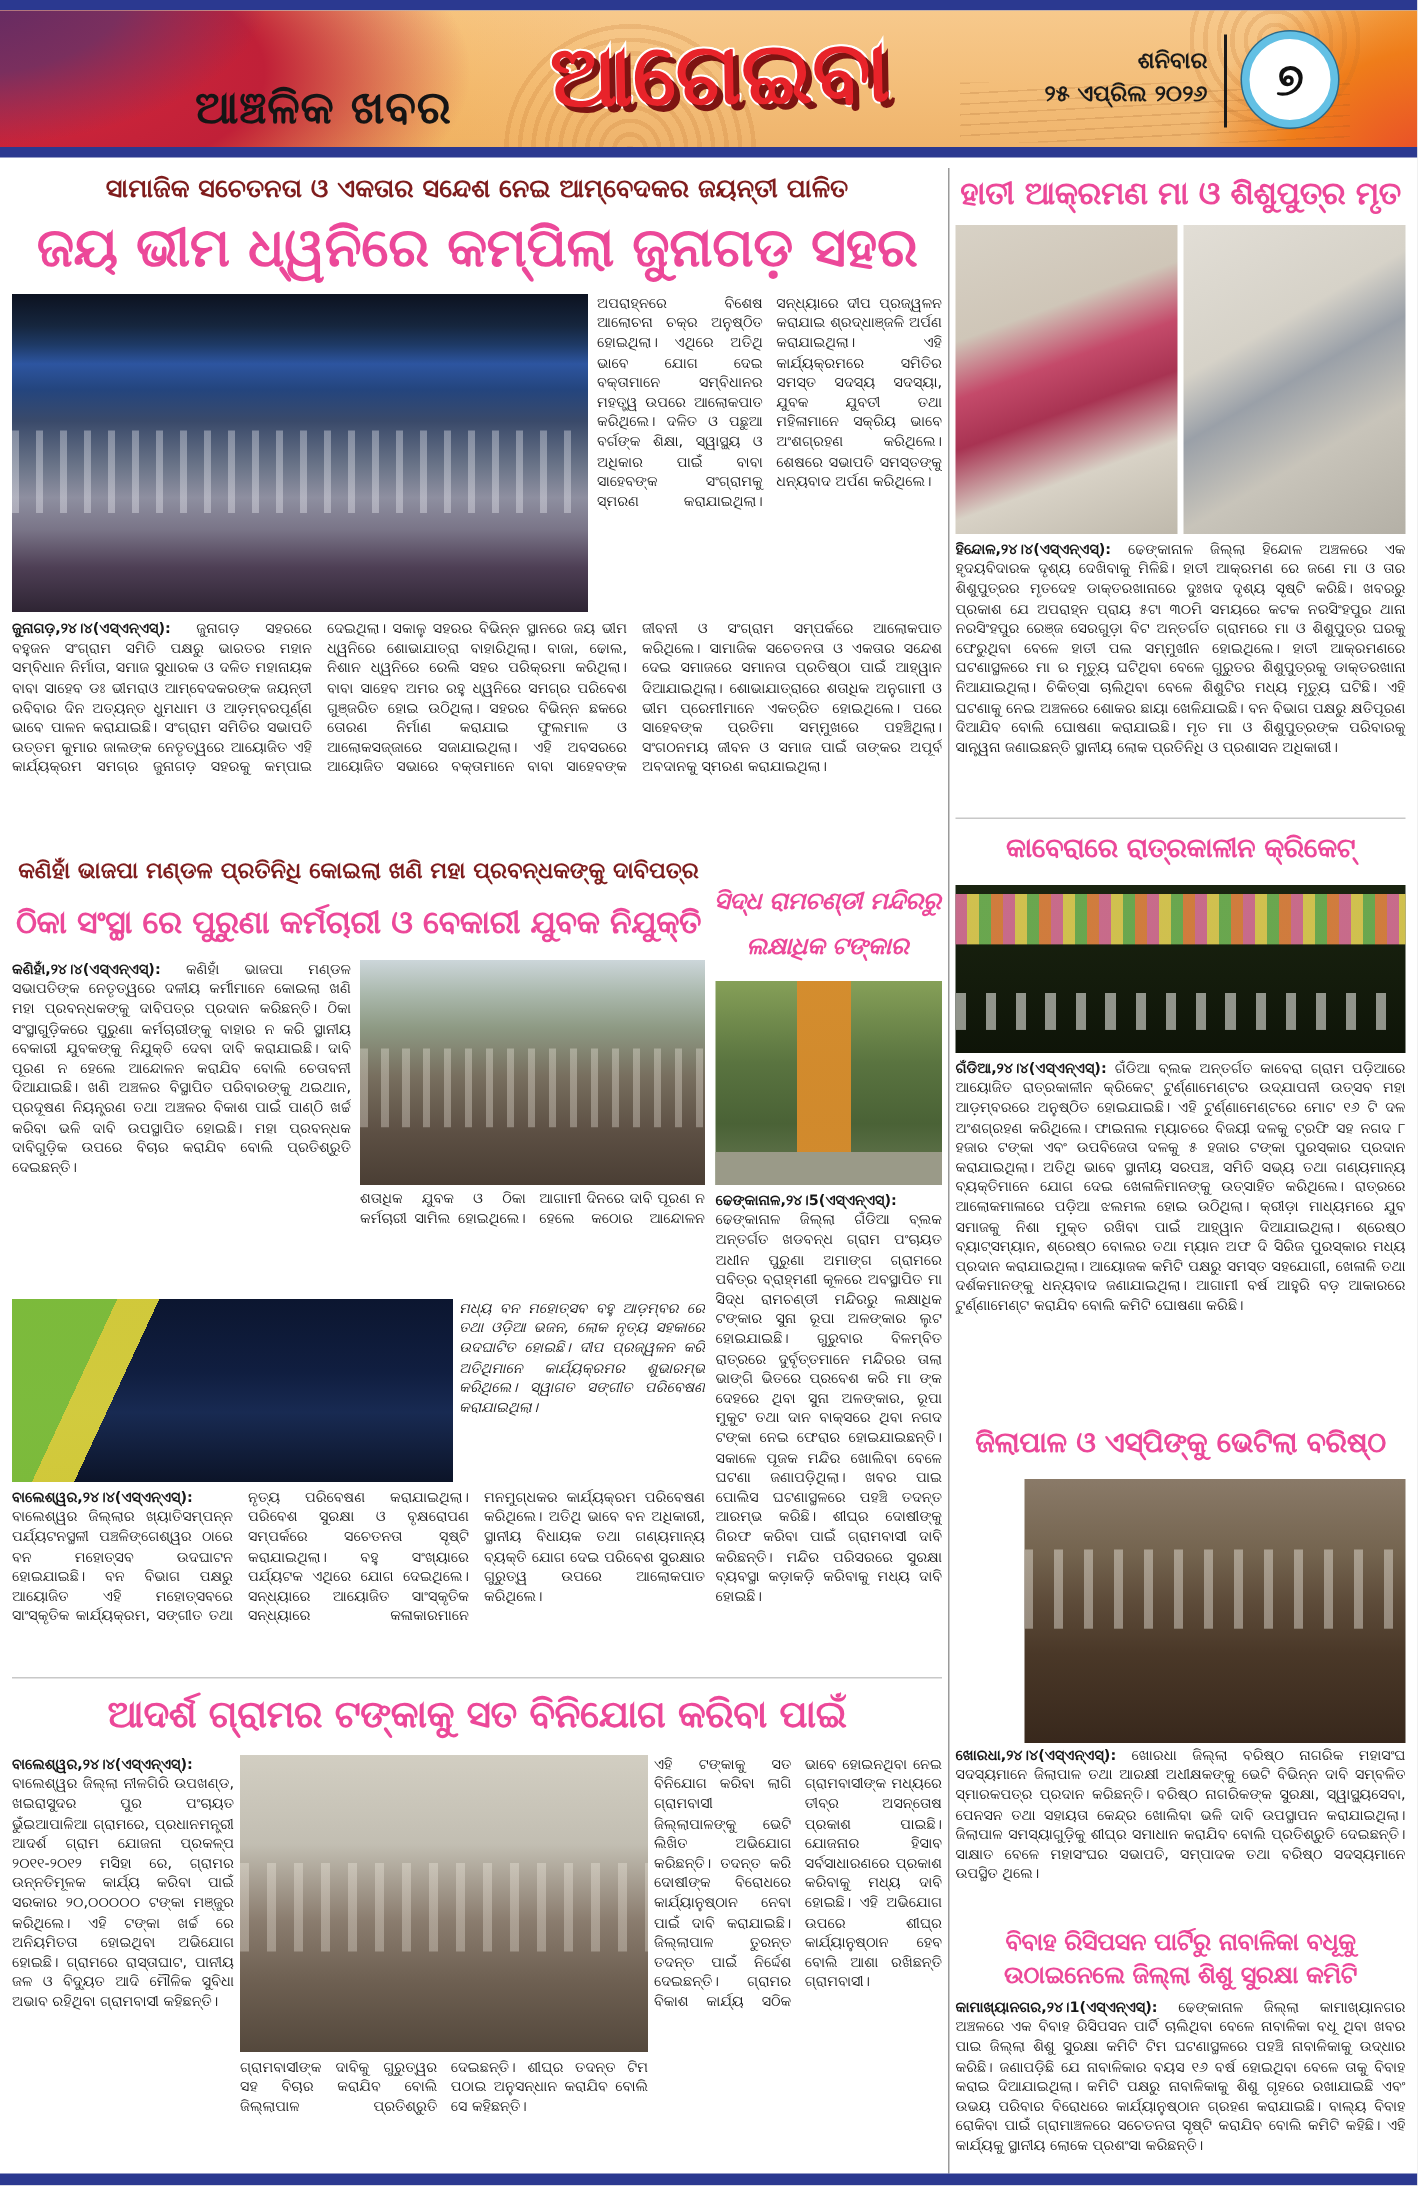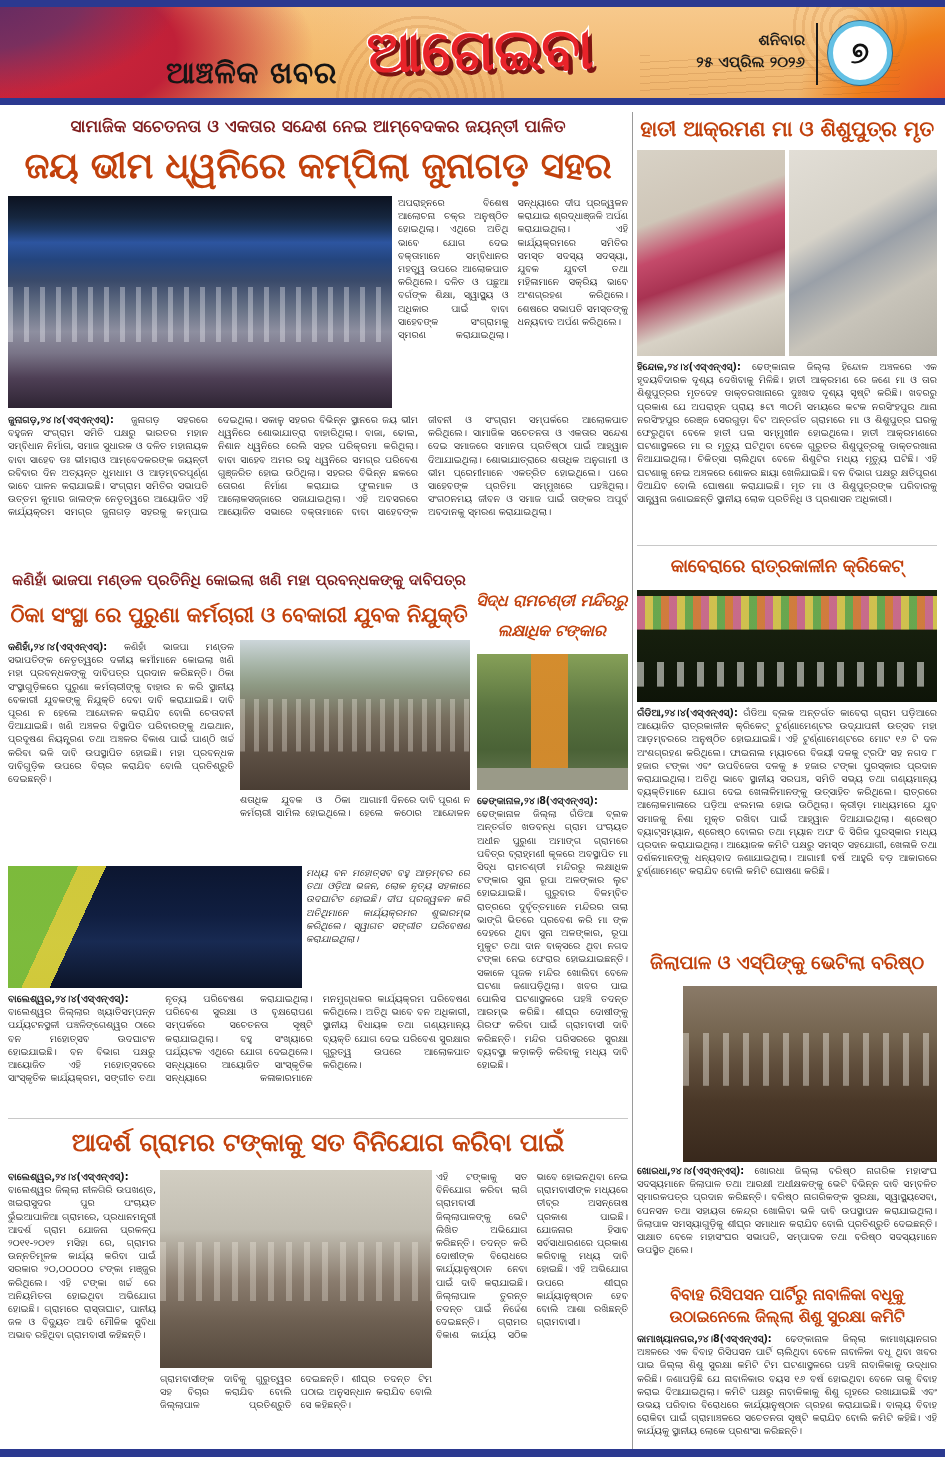--- a/index.html
+++ b/index.html
@@ -23,21 +23,21 @@
   #paper-title{font-size:57px;font-weight:800;color:#e8232a;text-align:center;
       -webkit-text-stroke:2.5px #ffffff;paint-order:stroke fill;
       text-shadow:4px 4px 0 #7d1412, -1px -1px 0 #ffffff, 1px -1px 0 #ffffff;}
   .dateblk{font-size:15px;font-weight:700;color:#1a1a1a;text-align:right;line-height:22px;}
   .vrule{background:#1a1a1a;}
   .pgc{width:54px;height:54px;border-radius:50%;background:#fff;border:5px solid #63c0e4;
        box-shadow:0 0 0 1px #2b6a8a;display:flex;align-items:center;justify-content:center;
        font-size:30px;font-weight:700;color:#111;}
   
   .kicker{font-weight:700;text-align:center;color:#7f1d1d;}
-  .hl{font-weight:700;text-align:center;color:#c2410c;letter-spacing:-.3px;overflow:hidden;}
+  .hl{font-weight:700;text-align:center;color:#ec4899;letter-spacing:-.3px;overflow:hidden;}
   .bt{font-size:9.6px;line-height:13.2px;text-align:justify;color:#161616;overflow:hidden;}
   .bt b{font-weight:700;}
   .cols2{column-count:2;column-gap:9px;}
   .cols3{column-count:3;column-gap:10px;}
   .photo{overflow:hidden;background-repeat:no-repeat;}
   .vsep{background:#9a9a9a;width:1px;}
   .hsep{background:#c8c8c8;height:1px;}
   
   .p1{background-image:
       repeating-linear-gradient(90deg, rgba(245,245,250,.35) 0 5px, rgba(0,0,0,0) 5px 16px),
@@ -75,21 +75,21 @@
 
 <div id="page">
 
   <div class="abs strip" style="left:0;top:0;width:945px;height:7px;"></div>
   <div id="banner" class="abs" style="left:0;top:7px;width:945px;height:91px;">
     <div class="abs waveL" style="left:-30px;top:0;width:430px;height:91px;"></div>
     <div class="abs waveR" style="right:0;top:0;width:170px;height:91px;"></div>
     <div class="abs mandala" style="left:335px;top:8px;width:170px;height:170px;"></div>
     <div class="abs mandala" style="left:790px;top:-40px;width:120px;height:120px;"></div>
     <div class="abs finelines" style="left:640px;top:48px;width:260px;height:40px;opacity:.8;"></div>
-    <div id="section-label" class="abs" style="left:130px;top:48px;width:380px;margin-left:36px;">ଆଞ୍ଚଳିକ ଖବର</div>
+    <div id="section-label" class="abs" style="left:130px;top:48px;width:380px;">ଆଞ୍ଚଳିକ ଖବର</div>
     <div id="paper-title" class="abs" style="left:340px;top:10px;width:280px;transform:rotate(-1deg);">ଆଗେଇବା</div>
     <div class="abs dateblk" style="left:675px;top:22px;width:130px;">
       <div>ଶନିବାର</div>
       <div style="font-weight:700;">୨୫ ଏପ୍ରିଲ ୨୦୨୬</div>
     </div>
     <div class="abs vrule" style="left:816px;top:16px;width:2px;height:62px;"></div>
     <div class="abs" style="left:828px;top:14px;">
       <div class="pgc">
           <span>୭</span>
         </div>
@@ -120,21 +120,21 @@
   <div class="abs bt cols2" style="left:240px;top:793px;width:230px;height:29px;">
     <span>ଶତାଧିକ ଯୁବକ ଓ ଠିକା କର୍ମଚାରୀ ସାମିଲ ହୋଇଥିଲେ। ଆଗାମୀ ଦିନରେ ଦାବି ପୂରଣ ନ ହେଲେ କଠୋର ଆନ୍ଦୋଳନ କରାଯିବ ବୋଲି ମଣ୍ଡଳ ସଭାପତି ସୂଚନା ଦେଇଛନ୍ତି।</span>
   </div>
 
   <div class="abs hl" style="left:474px;top:586px;width:155px;height:66px;font-size:16px;line-height:30px;font-style:italic;">
     <div>ସିଦ୍ଧ ରାମଚଣ୍ଡୀ ମନ୍ଦିରରୁ</div>
     <div>ଲକ୍ଷାଧିକ ଟଙ୍କାର ଅଳଙ୍କାର ଲୁଟ</div>
   </div>
   <div class="abs photo p4" style="left:477px;top:654px;width:151px;height:136px;"></div>
   <div class="abs bt" style="left:477px;top:794px;width:151px;height:322px;">
-    <b>ଢେଙ୍କାନାଳ,୨୪।8(ଏସ୍ଏନ୍ଏସ୍):</b>
+    <b>ଢେଙ୍କାନାଳ,୨୪।5(ଏସ୍ଏନ୍ଏସ୍):</b>
     <span>ଢେଙ୍କାନାଳ ଜିଲ୍ଲା ଗଁଡିଆ ବ୍ଲକ ଅନ୍ତର୍ଗତ ଖଡବନ୍ଧ ଗ୍ରାମ ପଂଚାୟତ ଅଧୀନ ପୁରୁଣା ଅମାଙ୍ଗ ଗ୍ରାମରେ ପବିତ୍ର ବ୍ରାହ୍ମଣୀ କୂଳରେ ଅବସ୍ଥାପିତ ମା ସିଦ୍ଧ ରାମଚଣ୍ଡୀ ମନ୍ଦିରରୁ ଲକ୍ଷାଧିକ ଟଙ୍କାର ସୁନା ରୂପା ଅଳଙ୍କାର ଲୁଟ ହୋଇଯାଇଛି। ଗୁରୁବାର ବିଳମ୍ବିତ ରାତ୍ରରେ ଦୁର୍ବୃତ୍ତମାନେ ମନ୍ଦିରର ତାଲା ଭାଙ୍ଗି ଭିତରେ ପ୍ରବେଶ କରି ମା ଙ୍କ ଦେହରେ ଥିବା ସୁନା ଅଳଙ୍କାର, ରୂପା ମୁକୁଟ ତଥା ଦାନ ବାକ୍ସରେ ଥିବା ନଗଦ ଟଙ୍କା ନେଇ ଫେରାର ହୋଇଯାଇଛନ୍ତି। ସକାଳେ ପୂଜକ ମନ୍ଦିର ଖୋଲିବା ବେଳେ ଘଟଣା ଜଣାପଡ଼ିଥିଲା। ଖବର ପାଇ ପୋଲିସ ଘଟଣାସ୍ଥଳରେ ପହଞ୍ଚି ତଦନ୍ତ ଆରମ୍ଭ କରିଛି। ଶୀଘ୍ର ଦୋଷୀଙ୍କୁ ଗିରଫ କରିବା ପାଇଁ ଗ୍ରାମବାସୀ ଦାବି କରିଛନ୍ତି। ମନ୍ଦିର ପରିସରରେ ସୁରକ୍ଷା ବ୍ୟବସ୍ଥା କଡ଼ାକଡ଼ି କରିବାକୁ ମଧ୍ୟ ଦାବି ହୋଇଛି।</span>
   </div>
 
   <div class="abs photo p6" style="left:8px;top:866px;width:294px;height:122px;"></div>
   <div class="abs bt" style="left:306px;top:866px;width:164px;height:122px;font-style:italic;">
     <span>ମଧ୍ୟ ବନ ମହୋତ୍ସବ ବହୁ ଆଡ଼ମ୍ବର ରେ ତଥା ଓଡ଼ିଆ ଭଜନ, ଲୋକ ନୃତ୍ୟ ସହକାରେ ଉଦଘାଟିତ ହୋଇଛି। ଦୀପ ପ୍ରଜ୍ୱଳନ କରି ଅତିଥିମାନେ କାର୍ଯ୍ୟକ୍ରମର ଶୁଭାରମ୍ଭ କରିଥିଲେ। ସ୍ୱାଗତ ସଙ୍ଗୀତ ପରିବେଷଣ କରାଯାଇଥିଲା।</span>
   </div>
   <div class="abs bt cols3" style="left:8px;top:992px;width:462px;height:124px;">
     <b>ବାଲେଶ୍ୱର,୨୪।୪(ଏସ୍ଏନ୍ଏସ୍):</b>
     <span>ବାଲେଶ୍ୱର ଜିଲ୍ଲାର ଖ୍ୟାତିସମ୍ପନ୍ନ ପର୍ଯ୍ୟଟନସ୍ଥଳୀ ପଞ୍ଚଳିଙ୍ଗେଶ୍ୱର ଠାରେ ବନ ମହୋତ୍ସବ ଉଦଘାଟନ ହୋଇଯାଇଛି। ବନ ବିଭାଗ ପକ୍ଷରୁ ଆୟୋଜିତ ଏହି ମହୋତ୍ସବରେ ସାଂସ୍କୃତିକ କାର୍ଯ୍ୟକ୍ରମ, ସଙ୍ଗୀତ ତଥା ନୃତ୍ୟ ପରିବେଷଣ କରାଯାଇଥିଲା। ପରିବେଶ ସୁରକ୍ଷା ଓ ବୃକ୍ଷରୋପଣ ସମ୍ପର୍କରେ ସଚେତନତା ସୃଷ୍ଟି କରାଯାଇଥିଲା। ବହୁ ସଂଖ୍ୟାରେ ପର୍ଯ୍ୟଟକ ଏଥିରେ ଯୋଗ ଦେଇଥିଲେ। ସନ୍ଧ୍ୟାରେ ଆୟୋଜିତ ସାଂସ୍କୃତିକ ସନ୍ଧ୍ୟାରେ କଳାକାରମାନେ ମନମୁଗ୍ଧକର କାର୍ଯ୍ୟକ୍ରମ ପରିବେଷଣ କରିଥିଲେ। ଅତିଥି ଭାବେ ବନ ଅଧିକାରୀ, ସ୍ଥାନୀୟ ବିଧାୟକ ତଥା ଗଣ୍ୟମାନ୍ୟ ବ୍ୟକ୍ତି ଯୋଗ ଦେଇ ପରିବେଶ ସୁରକ୍ଷାର ଗୁରୁତ୍ୱ ଉପରେ ଆଲୋକପାତ କରିଥିଲେ।</span>
@@ -172,18 +172,18 @@
 
   <div class="abs hl" style="left:637px;top:944px;width:300px;height:38px;font-size:19px;line-height:36px;">ଜିଲାପାଳ ଓ ଏସ୍‌ପିଙ୍କୁ ଭେଟିଲା ବରିଷ୍ଠ ନାଗରିକ ମହାସଂଘ</div>
   <div class="abs photo p7" style="left:683px;top:986px;width:254px;height:176px;"></div>
   <div class="abs bt" style="left:637px;top:1164px;width:300px;height:118px;">
     <b>ଖୋରଧା,୨୪।୪(ଏସ୍ଏନ୍ଏସ୍):</b>
     <span>ଖୋରଧା ଜିଲ୍ଲା ବରିଷ୍ଠ ନାଗରିକ ମହାସଂଘ ସଦସ୍ୟମାନେ ଜିଲାପାଳ ତଥା ଆରକ୍ଷୀ ଅଧୀକ୍ଷକଙ୍କୁ ଭେଟି ବିଭିନ୍ନ ଦାବି ସମ୍ବଳିତ ସ୍ମାରକପତ୍ର ପ୍ରଦାନ କରିଛନ୍ତି। ବରିଷ୍ଠ ନାଗରିକଙ୍କ ସୁରକ୍ଷା, ସ୍ୱାସ୍ଥ୍ୟସେବା, ପେନସନ ତଥା ସହାୟତା କେନ୍ଦ୍ର ଖୋଲିବା ଭଳି ଦାବି ଉପସ୍ଥାପନ କରାଯାଇଥିଲା। ଜିଲାପାଳ ସମସ୍ୟାଗୁଡ଼ିକୁ ଶୀଘ୍ର ସମାଧାନ କରାଯିବ ବୋଲି ପ୍ରତିଶ୍ରୁତି ଦେଇଛନ୍ତି। ସାକ୍ଷାତ ବେଳେ ମହାସଂଘର ସଭାପତି, ସମ୍ପାଦକ ତଥା ବରିଷ୍ଠ ସଦସ୍ୟମାନେ ଉପସ୍ଥିତ ଥିଲେ।</span>
   </div>
 
   <div class="abs hl" style="left:637px;top:1284px;width:300px;height:46px;font-size:16px;line-height:22px;">ବିବାହ ରିସିପସନ ପାର୍ଟିରୁ ନାବାଳିକା ବଧୂକୁ ଉଠାଇନେଲେ ଜିଲ୍ଲା ଶିଶୁ ସୁରକ୍ଷା କମିଟି</div>
   <div class="abs bt" style="left:637px;top:1332px;width:300px;height:117px;">
-    <b>କାମାଖ୍ୟାନଗର,୨୪।8(ଏସ୍ଏନ୍ଏସ୍):</b>
+    <b>କାମାଖ୍ୟାନଗର,୨୪।1(ଏସ୍ଏନ୍ଏସ୍):</b>
     <span>ଢେଙ୍କାନାଳ ଜିଲ୍ଲା କାମାଖ୍ୟାନଗର ଅଞ୍ଚଳରେ ଏକ ବିବାହ ରିସିପସନ ପାର୍ଟି ଚାଲିଥିବା ବେଳେ ନାବାଳିକା ବଧୂ ଥିବା ଖବର ପାଇ ଜିଲ୍ଲା ଶିଶୁ ସୁରକ୍ଷା କମିଟି ଟିମ ଘଟଣାସ୍ଥଳରେ ପହଞ୍ଚି ନାବାଳିକାକୁ ଉଦ୍ଧାର କରିଛି। ଜଣାପଡ଼ିଛି ଯେ ନାବାଳିକାର ବୟସ ୧୬ ବର୍ଷ ହୋଇଥିବା ବେଳେ ତାକୁ ବିବାହ କରାଇ ଦିଆଯାଇଥିଲା। କମିଟି ପକ୍ଷରୁ ନାବାଳିକାକୁ ଶିଶୁ ଗୃହରେ ରଖାଯାଇଛି ଏବଂ ଉଭୟ ପରିବାର ବିରୋଧରେ କାର୍ଯ୍ୟାନୁଷ୍ଠାନ ଗ୍ରହଣ କରାଯାଇଛି। ବାଲ୍ୟ ବିବାହ ରୋକିବା ପାଇଁ ଗ୍ରାମାଞ୍ଚଳରେ ସଚେତନତା ସୃଷ୍ଟି କରାଯିବ ବୋଲି କମିଟି କହିଛି। ଏହି କାର୍ଯ୍ୟକୁ ସ୍ଥାନୀୟ ଲୋକେ ପ୍ରଶଂସା କରିଛନ୍ତି।</span>
   </div>
 
   <div class="abs strip" style="left:0;top:1449px;width:945px;height:8px;"></div>
 </div>
 
 </body></html>

